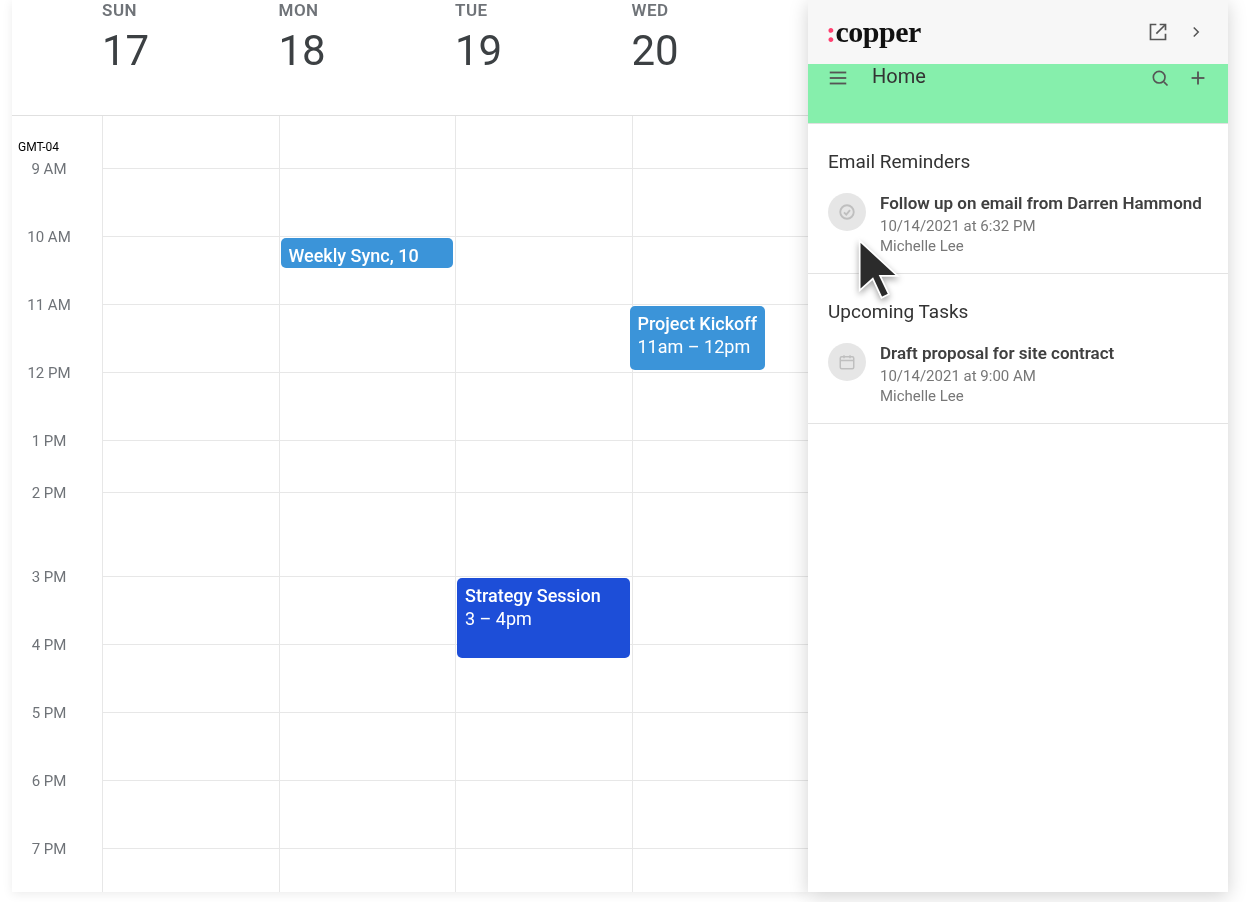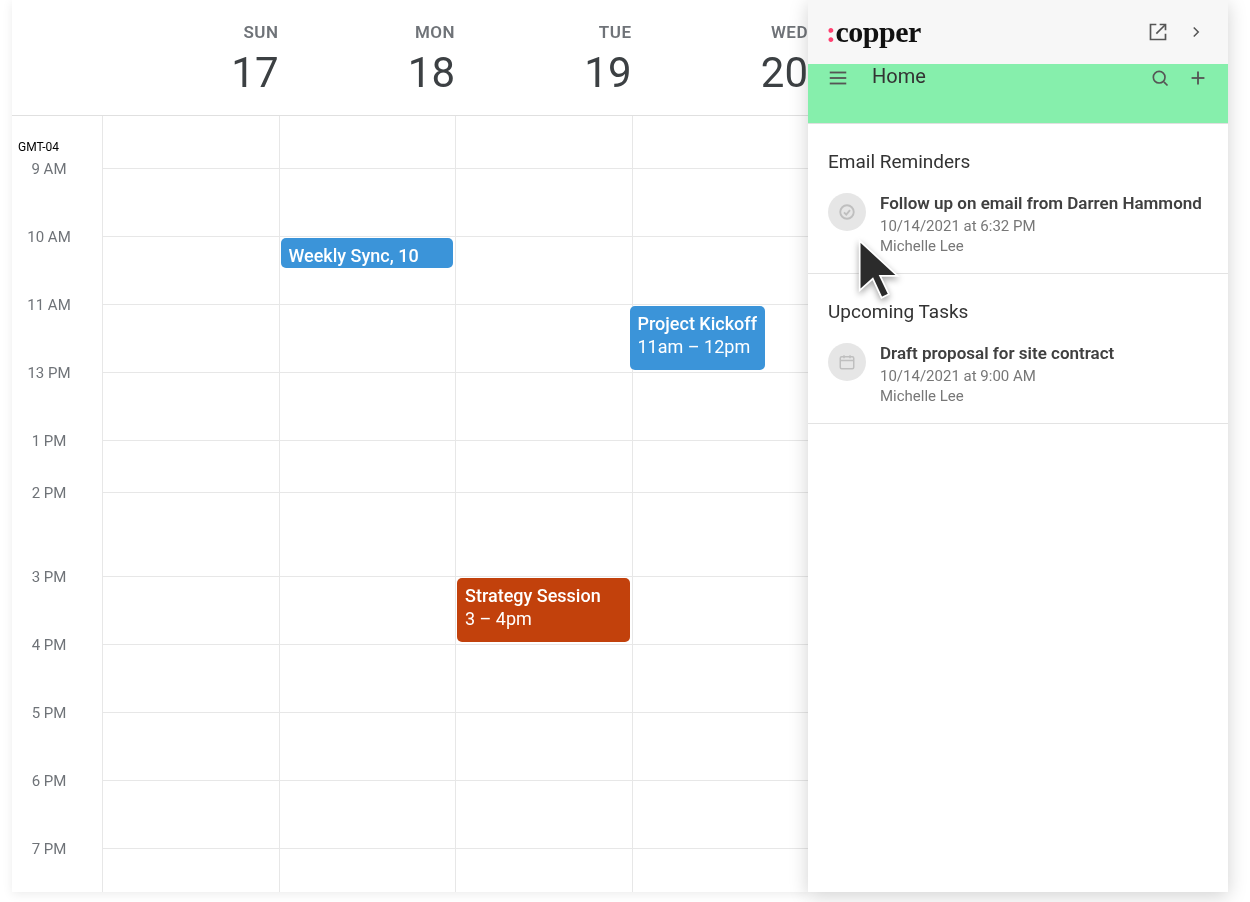--- a/index.html
+++ b/index.html
@@ -1,21 +1,21 @@
 <!DOCTYPE html>
 <html><head>
 <meta charset="utf-8">
 <style>
   * { box-sizing: border-box; margin: 0; padding: 0; }
   html, body { width: 1250px; height: 902px; font-family: -apple-system, BlinkMacSystemFont, "Segoe UI", Roboto, Arial, sans-serif; background: #fff; }
   .stage { position: relative; width: 1250px; height: 902px; background: #fff; }
   .calendar { position: absolute; left: 12px; top: 0; width: 796px; height: 892px; background: #fff; box-shadow: 0 2px 10px rgba(0,0,0,0.08); }
   .cal-header { display: flex; height: 116px; border-bottom: 1px solid #e0e0e0; }
   .cal-header .gutter { width: 90px; }
-  .cal-header .day { flex: 1; text-align: right; padding-top: 22px; }
+  .cal-header .day { flex: 1; text-align: left; }
   .cal-header .day .dow { font-size: 17px; font-weight: 600; letter-spacing: 0.5px; color: #6f7378; }
   .cal-header .day .num { font-size: 42px; color: #3c4043; margin-top: 6px; font-weight: 400; }
   .cal-body { position: relative; height: 776px; overflow: hidden; }
   .tz-label { position: absolute; left: 6px; top: 24px; font-size: 12px; color: #000000; }
   .hour-row { position: absolute; left: 0; right: 0; height: 68px; }
   .hour-label { position: absolute; left: 0; top: -8px; width: 82px; text-align: center; font-size: 15px; color: #6f7378; padding-right: 8px; }
   .hour-line { position: absolute; left: 90px; right: 0; top: 0; height: 1px; background: #e7e7e7; }
   .vline { position: absolute; top: 0; bottom: 0; width: 1px; background: #e7e7e7; }
   .event { position: absolute; background: #3b94d9; color: #fff; border-radius: 5px; padding: 6px 8px; overflow: hidden; font-size: 18px; line-height: 1.3; cursor: pointer; }
   .event .etitle { font-weight: 500; white-space: nowrap; overflow: hidden; }
@@ -73,21 +73,21 @@
         </div>
         <div class="hour-row" style="top: 120px;">
           <div class="hour-label">10 AM</div>
           <div class="hour-line"></div>
         </div>
         <div class="hour-row" style="top: 188px;">
           <div class="hour-label">11 AM</div>
           <div class="hour-line"></div>
         </div>
         <div class="hour-row" style="top: 256px;">
-          <div class="hour-label">13 PM</div>
+          <div class="hour-label">12 PM</div>
           <div class="hour-line"></div>
         </div>
         <div class="hour-row" style="top: 324px;">
           <div class="hour-label">1 PM</div>
           <div class="hour-line"></div>
         </div>
         <div class="hour-row" style="top: 376px;">
           <div class="hour-label">2 PM</div>
           <div class="hour-line"></div>
         </div>
@@ -111,21 +111,21 @@
           <div class="hour-label">7 PM</div>
           <div class="hour-line"></div>
         </div>
         <div class="vline" style="left: 90px;"></div>
         <div class="vline" style="left: 266.5px;"></div>
         <div class="vline" style="left: 443px;"></div>
         <div class="vline" style="left: 619.5px;"></div>
         <div class="event" style="background: rgb(59, 148, 217); top: 122px; left: 268.5px; width: 172.5px; height: 30px;">
           <div class="etitle">Weekly Sync, 10</div>
         </div>
-        <div class="event" style="background: #c2410c; top: 462px; left: 445px; width: 172.5px; height: 64px;">
+        <div class="event" style="background: #1d4ed8; top: 462px; left: 445px; width: 172.5px; height: 80px;">
           <div class="etitle">Strategy Session</div>
           <div class="etime">3 – 4pm</div>
         </div>
         <div class="event" style="background: rgb(59, 148, 217); top: 190px; left: 617.5px; width: 135px; height: 64px;">
           <div class="etitle">Project Kickoff</div>
           <div class="etime">11am – 12pm</div>
         </div>
       </div>
   </div>
 

